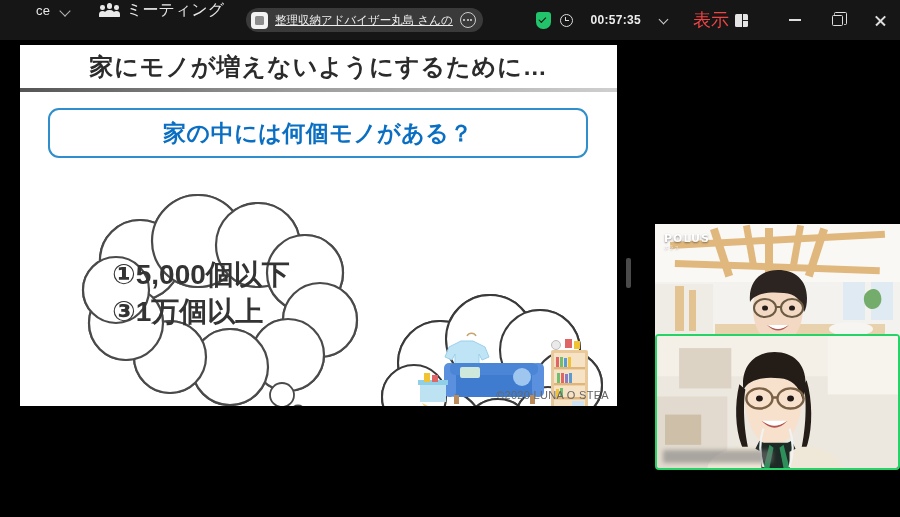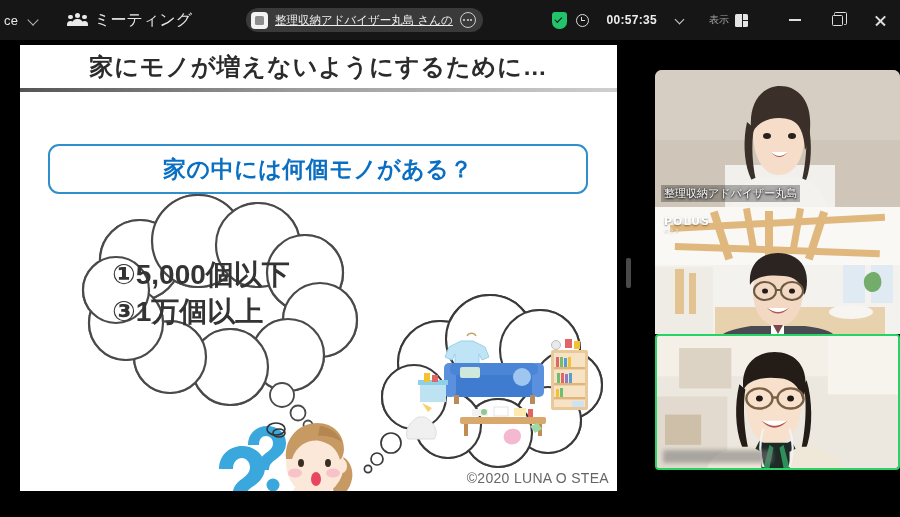--- a/index.html
+++ b/index.html
@@ -8,21 +8,21 @@
     background:#000;
     font-family:"Liberation Sans","DejaVu Sans",sans-serif;
     color:#fff;
     position:relative;
   }
 
   
   #topbar{
     position:absolute; left:0; top:0; width:900px; height:40px;
     background:#161616;
-    display:flex; align-items:center;
+    display:flex; align-items:flex-start;padding-left:32px;
   }
   .tb-left{ display:flex; align-items:center; gap:9px; padding-left:4px; }
   .tb-org{ font-size:13px; color:#e8e8e8; letter-spacing:.2px; }
   .chev{ width:14px; height:14px; position:relative; opacity:.85; }
   .chev::after{
     content:""; position:absolute; left:2px; top:3px;
     width:7px; height:7px; border-right:1.6px solid #cfcfcf; border-bottom:1.6px solid #cfcfcf;
     transform:rotate(45deg);
   }
   .tb-meeting{ display:flex; align-items:center; gap:7px; margin-left:18px; }
@@ -70,85 +70,85 @@
   .clock-ic{ width:13px;height:13px;border:1.5px solid #dcdcdc;border-radius:50%;position:relative; }
   .clock-ic::before{ content:""; position:absolute; left:4.2px; top:2px; width:1.3px; height:4.3px; background:#dcdcdc; }
   .clock-ic::after{ content:""; position:absolute; left:4.6px; top:5.4px; width:3.4px; height:1.3px; background:#dcdcdc; }
   .timer-txt{ font-size:12px; color:#ededed; font-weight:bold; letter-spacing:.3px; }
   .chev2{ width:12px;height:12px;position:relative; }
   .chev2::after{
     content:""; position:absolute; left:1px; top:2px; width:6px;height:6px;
     border-right:1.5px solid #cfcfcf;border-bottom:1.5px solid #cfcfcf;transform:rotate(45deg);
   }
   .viewctl{ display:flex;align-items:center;gap:6px; margin-right:26px; }
-  .viewctl span{ font-size:10px;color:#a3a3a3; }
+  .viewctl span{ font-size:18px;color:#ef4444; }
   .grid-ic{ width:13px;height:13px;background:#e4e4e4;border-radius:1.5px;position:relative; }
   .grid-ic::after{ content:"";position:absolute;left:6.6px;top:0;width:1.3px;height:13px;background:#1d1d1d; }
   .grid-ic::before{ content:"";position:absolute;left:6.6px;top:6px;width:6.4px;height:1.3px;background:#1d1d1d; }
   .wbtn{ width:42px;height:40px;display:flex;align-items:center;justify-content:center; }
   .w-min{ width:12px;height:1.6px;background:#dedede; }
   .w-rest{ width:11px;height:11px;border:1.6px solid #dedede;border-radius:1.5px;position:relative; }
   .w-rest::after{
     content:"";position:absolute;left:1.6px;top:-3.6px;width:11px;height:11px;
     border:1.6px solid #dedede;border-radius:1.5px; clip-path:polygon(0 0,100% 0,100% 100%,78% 100%,78% 22%,0 22%);
   }
   .w-close{ width:11px;height:11px;position:relative; }
   .w-close::before,.w-close::after{
     content:"";position:absolute;left:0;top:5px;width:13px;height:1.6px;background:#dedede;
   }
   .w-close::before{ transform:rotate(45deg); }
   .w-close::after{ transform:rotate(-45deg); }
 
   
   #slide{
-    position:absolute; left:20px; top:45px; width:597px; height:446px;
+    position:absolute; left:20px; top:45px; width:597px; height:361px;
     background:#fff; overflow:hidden;
   }
   .slide-title{
     position:absolute; left:0; top:6px; width:100%;
     text-align:center; font-size:24px; font-weight:bold; color:#2b2b2b;
     letter-spacing:1px;
   }
   .title-rule{
     position:absolute; left:0; top:43px; width:100%; height:4px;
     background:linear-gradient(to right,#555 0%,#9a9a9a 45%,#cfcfcf 100%);
   }
   .qbox{
     position:absolute; left:28px; top:63px; width:540px; height:50px;
     border:2.2px solid #2f8ecb; border-radius:11px; background:#fff;
-    display:flex; align-items:center; justify-content:center;margin-top:36px;
+    display:flex; align-items:center; justify-content:center;
   }
   .qbox span{ font-size:23px; font-weight:bold; color:#0a6fc2; letter-spacing:.5px; }
 
   .answers{
     position:absolute; left:92px; top:212px;
     font-size:28px; font-weight:bold; color:#333; line-height:1.32;
     white-space:nowrap;
   }
 
   .credit{
     position:absolute; right:8px; bottom:5px;
-    font-size:14px; color:#666; letter-spacing:.3px;
+    font-size:11px; color:#666; letter-spacing:.3px;
   }
 
   .slide-art{ position:absolute; left:0; top:0; width:597px; height:455px; }
 
   
   #splitter{
     position:absolute; left:617px; top:45px; width:23px; height:455px;
     display:flex; align-items:center; justify-content:center;
   }
   .grip{ width:5px; height:30px; background:#4a4a4a; border-radius:2px; }
 
   
   #videos{ position:absolute; left:655px; top:70px; width:245px; height:400px; }
   .tile{ position:absolute; left:0; width:245px; overflow:hidden; }
   .tile img, .tile .bg{ width:100%; height:100%; }
   .tile1{ top:0; height:137px; border-radius:7px 7px 0 0; }
-  .tile2{ top:137px; height:127px;text-decoration:underline; }
+  .tile2{ top:154px; height:127px;text-decoration:underline; }
   .tile3{ top:264px; height:136px; border:2.5px solid #25d366; border-radius:4px; }
   .namebadge{
     position:absolute; left:6px; bottom:5px;
     font-size:11px; color:#fff; padding:1px 3px;
     background:rgba(40,40,40,.35);
     text-shadow:0 0 3px rgba(0,0,0,.9), 0 1px 2px rgba(0,0,0,.9);
     white-space:nowrap;
   }
   .blurbadge{
     position:absolute; left:6px; bottom:5px; width:110px; height:13px;
@@ -397,37 +397,20 @@
 
   <div class="credit">©2020 LUNA O STEA</div>
 </div>
 
 <div id="splitter">
   <div class="grip"></div>
 </div>
 
 <div id="videos">
 
-  <div class="tile tile1">
-    <svg class="bg" viewBox="0 0 245 137" preserveAspectRatio="none">
-      <rect width="245" height="137" fill="#cfc6b9"></rect>
-      <rect y="0" width="245" height="70" fill="#d6cec2"></rect>
-      <rect x="70" y="95" width="110" height="42" fill="#f2f0ec"></rect>
-      <path d="M98 62 c0 -24 12 -38 26 -38 c15 0 26 14 26 37 c0 26 -10 44 -26 44 c-16 0 -26 -18 -26 -43 z" fill="#f6ddc9"></path>
-      <path d="M96 58 c-2 -28 13 -42 29 -42 c17 0 29 13 30 33 c1 14 -2 26 -5 31 c-1 -18 -6 -27 -14 -30 c-13 -5 -32 -1 -38 12 z" fill="#3b2f29"></path>
-      <path d="M92 52 c-4 18 -3 38 2 52 c3 8 6 12 9 14 c-6 -20 -7 -44 -4 -60 z" fill="#3b2f29"></path>
-      <path d="M152 48 c5 18 5 40 1 56 c-2 8 -5 12 -8 14 c6 -20 8 -48 5 -64 z" fill="#3b2f29"></path>
-      <ellipse cx="112" cy="66" rx="4" ry="3" fill="#2b211c"></ellipse>
-      <ellipse cx="137" cy="66" rx="4" ry="3" fill="#2b211c"></ellipse>
-      <path d="M116 82 q8 10 17 0 q-8 5 -17 0 z" fill="#b5544f"></path>
-      <path d="M116 82 q8 8 17 0 z" fill="#fff"></path>
-      <path d="M100 108 c-14 5 -22 16 -24 29 h96 c-3 -14 -12 -24 -26 -29 z" fill="#f4f2ef"></path>
-    </svg>
-    <div class="namebadge">整理収納アドバイザー丸島</div>
-  </div>
 
   <div class="tile tile2">
     <svg class="bg" viewBox="0 0 245 127" preserveAspectRatio="none">
       <rect width="245" height="127" fill="#f4f2ee"></rect>
       <rect y="0" width="245" height="58" fill="#faf8f5"></rect>
       <g fill="#e0b87e">
         <rect x="15" y="18" width="215" height="7" transform="rotate(-3 15 18)"></rect>
         <rect x="20" y="36" width="205" height="7" transform="rotate(2 20 36)"></rect>
         <rect x="55" y="6" width="8" height="50" transform="rotate(-18 55 6)"></rect>
         <rect x="110" y="4" width="8" height="52"></rect>

